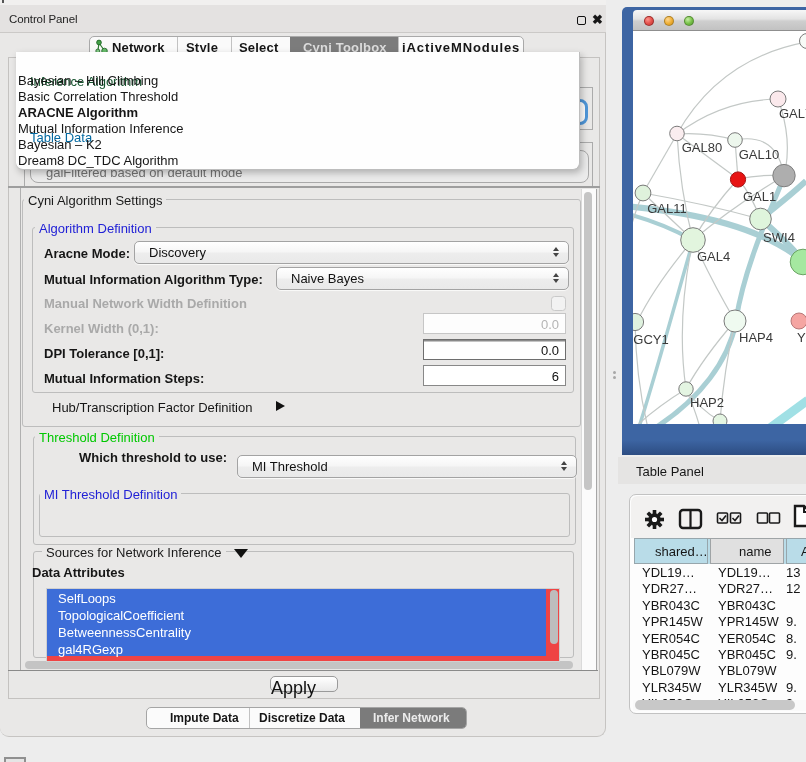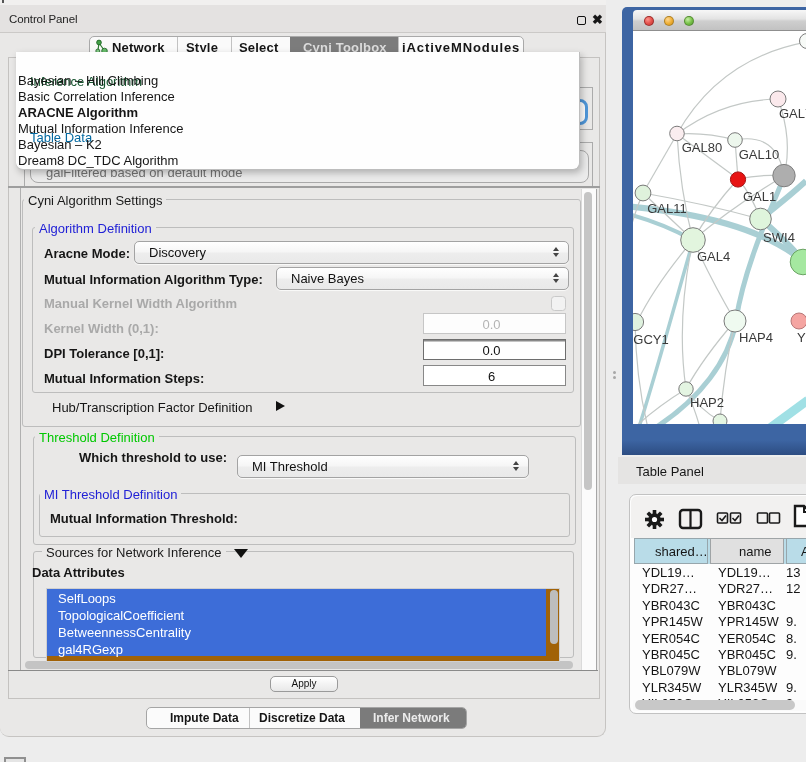--- a/index.html
+++ b/index.html
@@ -4,21 +4,21 @@
 body{font-family:"Liberation Sans",sans-serif;}
 #stage{position:relative;width:806px;height:762px;background:#EDEDED;overflow:hidden;font-family:"Liberation Sans",sans-serif;}
 .abs{position:absolute}
 .lbl{position:absolute;font-size:13px;color:#161616;white-space:nowrap}
 .b{font-weight:bold}
 .combo{position:absolute;background:linear-gradient(180deg,#FFFFFF 0%,#F6F6F6 45%,#EDEDED 55%,#E9E9E9 100%);border:1px solid #A3A3A3;border-radius:5px;box-shadow:0 1px 1px rgba(255,255,255,.8);}
 .combo .ct{position:absolute;left:14px;top:3px;font-size:13px;color:#111;white-space:nowrap}
 .arr{position:absolute;right:8px;width:7px;}
 .arr .u{width:0;height:0;border-left:3.5px solid transparent;border-right:3.5px solid transparent;border-bottom:4.5px solid #444;margin-bottom:2px}
 .arr .d{width:0;height:0;border-left:3.5px solid transparent;border-right:3.5px solid transparent;border-top:4.5px solid #444}
-.fld{position:absolute;background:#fff;border:1px solid #888;font-size:13px;color:#111;text-align:center;padding:3px 6px 8px 0}
+.fld{position:absolute;background:#fff;border:1px solid #888;font-size:13px;color:#111;text-align:right;padding:3px 6px 8px 0}
 .grp{position:absolute;border:1px solid #BDBDBD;border-radius:3px}
 .gt{position:absolute;background:#E9E8E7;padding:0 4px;font-size:13px;white-space:nowrap}
 </style></head><body>
 <div id="stage">
 
 <div class="abs" style="left:0;top:0;width:606px;height:737px;background:#E9E8E7;border-right:1px solid #C6C4C2;border-bottom:1px solid #C6C4C2;border-radius:0 0 9px 9px"></div>
 <div class="abs" style="left:0;top:0;width:606px;height:5px;background:#F1F0EF"></div>
 <div class="abs" style="left:2px;top:0;width:2px;height:3px;background:#555"></div>
 <div class="abs" style="left:0;top:5px;width:606px;height:28px;background:#E4E2E1;border-bottom:1px solid #CBC9C7"></div>
 <div class="lbl" style="left:9px;top:13px;font-size:11.5px;letter-spacing:-0.1px;color:#232323">Control Panel</div>
@@ -49,21 +49,21 @@
 <div class="abs" style="left:300px;top:99px;width:288px;height:26px;border:3px solid #4E96D9;border-radius:8px;background:#fff"></div>
 <div class="abs" style="left:24px;top:142px;width:569px;height:45px;border:1px solid #ABABAB"></div>
 <div class="abs" style="left:30px;top:150px;width:559px;height:33px;border:1px solid #A9A9A9;border-radius:8px;background:#EBEBEB;overflow:hidden">
   <div class="lbl" style="left:15px;top:14px;color:#737373">galFiltered based on default mode</div>
 </div>
 
 <div class="abs" style="left:16px;top:52px;width:564px;height:118px;background:#FEFEFE;border-right:1px solid #BDBDBD;border-bottom:1px solid #BDBDBD;border-radius:0 0 7px 7px;box-shadow:2px 3px 7px rgba(0,0,0,0.25)">
   <div class="lbl" style="left:14px;top:22px;color:#14532d">Inference Algorithm</div>
   <div class="lbl" style="left:14px;top:78px;color:#0369a1">Table Data</div>
   <div class="lbl" style="left:2px;top:21px">Bayesian – Hill Climbing</div>
-  <div class="lbl" style="left:2px;top:37px">Basic Correlation Inference</div>
+  <div class="lbl" style="left:2px;top:37px">Basic Correlation Threshold</div>
   <div class="lbl b" style="left:2px;top:53px">ARACNE Algorithm</div>
   <div class="lbl" style="left:2px;top:69px">Mutual Information Inference</div>
   <div class="lbl" style="left:2px;top:85px">Bayesian – K2</div>
   <div class="lbl" style="left:2px;top:101px">Dream8 DC_TDC Algorithm</div>
 </div>
 
 <div class="abs" style="left:8px;top:186px;width:592px;height:2px;background:#9E9E9E"></div>
 <div class="abs" style="left:20px;top:188px;width:1px;height:482px;background:#B0B0B0"></div>
 <div class="abs" style="left:8px;top:670px;width:590px;height:1px;background:#8A8A8A"></div>
 <div class="abs" style="left:581px;top:189px;width:16px;height:481px;background:#FBFBFB;border-left:1px solid #DADADA;border-right:1px solid #A6A6A6"></div>
@@ -85,60 +85,59 @@
     </div>
 <div class="lbl b" style="left:44px;top:272px">Mutual Information Algorithm Type:</div>
 <div class="combo" style="left:276px;top:267px;width:293px;height:23px">
       <span class="ct">Naive Bayes</span>
   <div class="arr" style="top:5px">
         <div class="u"></div>
         <div class="d"></div>
       </div>
     </div>
 
-<div class="lbl b" style="left:44px;top:296px;color:#A9A9A9">Manual Kernel Width Algorithm</div>
+<div class="lbl b" style="left:44px;top:296px;color:#A9A9A9">Manual Network Width Definition</div>
 <div class="abs" style="left:551px;top:296px;width:15px;height:15px;border:1px solid #C9C9C9;border-radius:3.5px;background:#F2F2F2"></div>
 <div class="lbl b" style="left:44px;top:321px;color:#A9A9A9">Kernel Width (0,1):</div>
 <div class="fld" style="left:423px;top:313px;width:143px;height:21px;border-color:#C6C6C6;color:#B4B4B4;background:#FDFDFD">0.0</div>
 <div class="lbl b" style="left:44px;top:346px">DPI Tolerance [0,1]:</div>
 <div class="fld" style="left:423px;top:339px;width:143px;height:21px;border:1px solid #6E6E6E;box-shadow:inset 0 1.5px 0 #8A8A8A">0.0</div>
 <div class="lbl b" style="left:44px;top:371px">Mutual Information Steps:</div>
 <div class="fld" style="left:423px;top:365px;width:143px;height:21px">6</div>
 
 <div class="lbl" style="left:52px;top:400px">Hub/Transcription Factor Definition</div>
 <div class="abs" style="left:276px;top:401px;width:0;height:0;border-top:5.5px solid transparent;border-bottom:5.5px solid transparent;border-left:9px solid #111"></div>
 
 <div class="grp" style="left:33px;top:436px;width:543px;height:109px"></div>
 <div class="gt" style="left:35px;top:430px;color:#00C800">Threshold Definition</div>
 <div class="lbl b" style="left:79px;top:450px">Which threshold to use:</div>
-<div class="combo" style="left:237px;top:455px;width:292px;height:23px">
+<div class="combo" style="left:237px;top:455px;width:340px;height:23px">
       <span class="ct">MI Threshold</span>
   <div class="arr" style="top:5px">
         <div class="u"></div>
         <div class="d"></div>
       </div>
     </div>
 <div class="grp" style="left:39px;top:493px;width:531px;height:44px"></div>
 <div class="gt" style="left:40px;top:487px;color:#2121D6">MI Threshold Definition</div>
-<div class="lbl b" style="left:50px;top:511px">Mutual Information Threshold:</div>
 
 <div class="grp" style="left:33px;top:551px;width:541px;height:107px"></div>
 <div class="gt" style="left:42px;top:545px;color:#1B1B1B">Sources for Network Inference</div>
 <div class="abs" style="left:234px;top:549px;width:0;height:0;border-left:7px solid transparent;border-right:7px solid transparent;border-top:9px solid #111"></div>
 <div class="lbl b" style="left:32px;top:565px">Data Attributes</div>
-<div class="abs" style="left:46px;top:588px;width:514px;height:74px;background:#a16207;border:1px solid #D0D0D0;overflow:hidden">
+<div class="abs" style="left:46px;top:588px;width:514px;height:74px;background:#ef4444;border:1px solid #D0D0D0;overflow:hidden">
   <div class="abs" style="left:0;top:0;width:499px;height:67px;background:#3D6DD8"></div>
   <div class="lbl" style="left:11px;top:2px;color:#fff">SelfLoops</div>
   <div class="lbl" style="left:11px;top:19px;color:#fff">TopologicalCoefficient</div>
   <div class="lbl" style="left:11px;top:36px;color:#fff">BetweennessCentrality</div>
   <div class="lbl" style="left:11px;top:53px;color:#fff">gal4RGexp</div>
   <div class="abs" style="left:503px;top:1px;width:8px;height:54px;background:#BDBDBD;border-radius:4px"></div>
 </div>
 
-<div class="abs" style="left:270px;top:676px;width:68px;height:16px;background:linear-gradient(180deg,#FFFFFF,#E8E8E8);border:1px solid #9A9A9A;border-radius:5px;text-align:center;font-size:10px;color:#111;padding-top:1px">Apply</div>
+<div class="abs" style="left:270px;top:676px;width:68px;height:16px;background:linear-gradient(180deg,#FFFFFF,#E8E8E8);border:1px solid #9A9A9A;border-radius:5px;text-align:left;font-size:18px;color:#111;padding-top:1px">Apply</div>
 <div class="abs" style="left:146px;top:707px;width:321px;height:22px;background:#FBFBFB;border:1px solid #A5A5A5;border-radius:5px;overflow:hidden">
   <div class="abs" style="left:102px;top:0;width:1px;height:22px;background:#C2C2C2"></div>
   <div class="abs" style="left:213px;top:0;width:108px;height:22px;background:#7B7B7B"></div>
 </div>
 <div class="lbl b" style="left:170px;top:711px;font-size:12px">Impute Data</div>
 <div class="lbl b" style="left:259px;top:711px;font-size:12px">Discretize Data</div>
 <div class="lbl" style="left:373px;top:711px;font-size:12px;font-weight:bold;color:#ECECEC">Infer Network</div>
 
 <div class="abs" style="left:4px;top:757px;width:22px;height:10px;border:2px solid #909090;background:#E5E5E5"></div>
 <div class="abs" style="left:613px;top:371px;width:3px;height:3px;background:#A8A8A8;border-radius:50%"></div>

